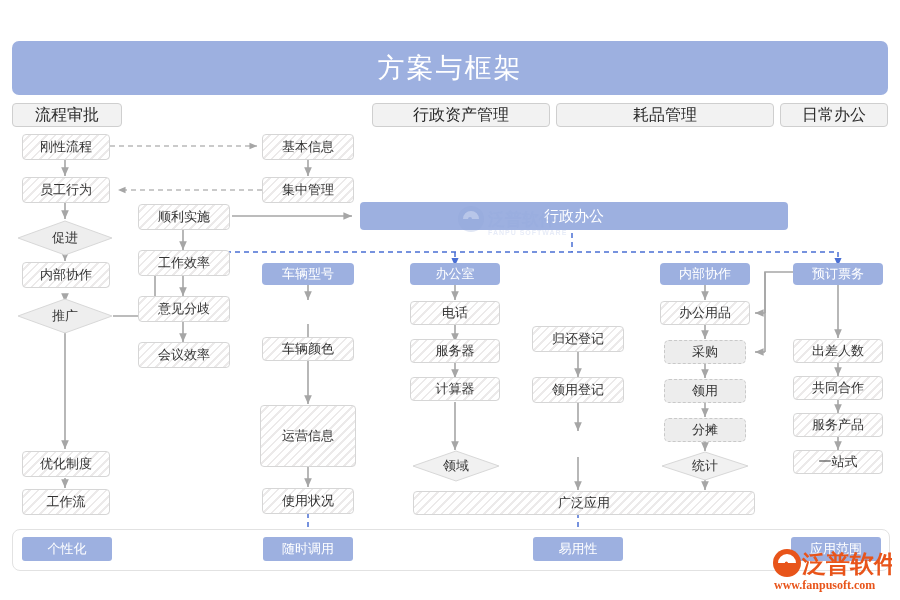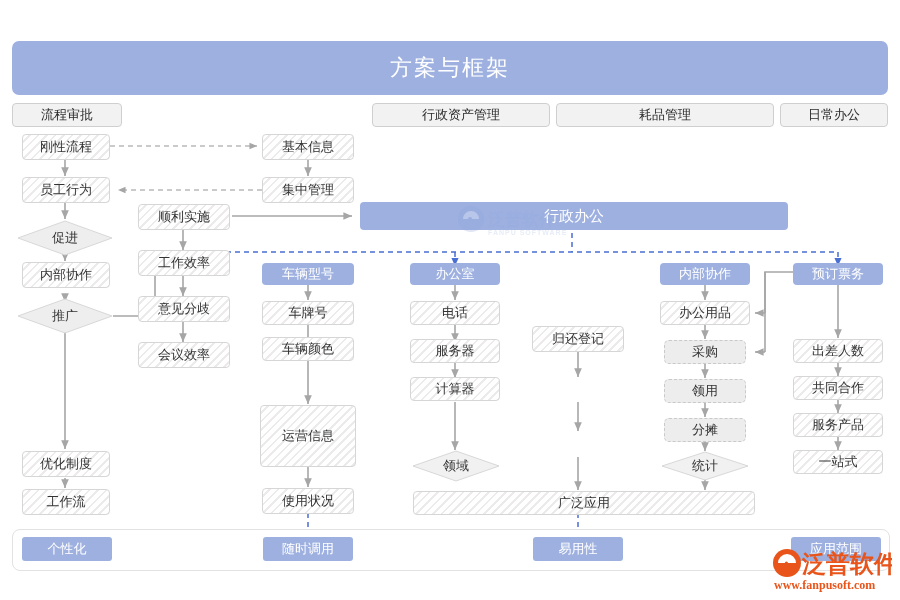--- a/index.html
+++ b/index.html
@@ -8,29 +8,29 @@
   #stage{position:relative;width:900px;height:600px;}
 
   
   #wires{position:absolute;left:0;top:0;width:900px;height:600px;pointer-events:none;}
   .node{position:absolute;box-sizing:border-box;display:flex;align-items:center;
         justify-content:center;text-align:center;line-height:1.05;color:#333333;
         font-size:13px;white-space:nowrap;z-index:3;}
 
   
   .title-bar{position:absolute;left:12px;top:41px;width:876px;height:54px;
-             background:#9db0e0;border-radius:7px;color:#ffffff;font-size:22px;
+             background:#9db0e0;border-radius:7px;color:#ffffff;font-size:27px;
              display:flex;align-items:center;justify-content:center;z-index:3;
              letter-spacing:2px;}
 
   
   .tab{position:absolute;top:103px;height:24px;box-sizing:border-box;
        background:#f2f2f2;border:1px solid #cfcfcf;border-radius:4px;
        display:flex;align-items:center;justify-content:center;
-       font-size:13px;color:#2b2b2b;z-index:3;}
+       font-size:16px;color:#2b2b2b;z-index:3;}
 
   
   .hatch{
     border:1px solid #d6d6d6;border-radius:4px;
     background-color:#ffffff;
     background-image:repeating-linear-gradient(135deg,
         #ffffff 0px,#ffffff 4px,#eceaea 4px,#eceaea 6px);
   }
   
   .graydash{
@@ -175,38 +175,38 @@
   <div class="node hatch" style="left:138px;top:250px;width:92px;height:26px">工作效率</div>
   <div class="node hatch" style="left:138px;top:296px;width:92px;height:26px">意见分歧</div>
   <div class="node hatch" style="left:138px;top:342px;width:92px;height:26px">会议效率</div>
 
   <div class="node hatch" style="left:262px;top:134px;width:92px;height:26px">基本信息</div>
   <div class="node hatch" style="left:262px;top:177px;width:92px;height:26px">集中管理</div>
 
   <div class="node blue" style="left:360px;top:202px;width:428px;height:28px;font-size:15px">行政办公</div>
 
   <div class="node blue" style="left:262px;top:263px;width:92px;height:22px">车辆型号</div>
-  <div class="node hatch" style="left:262px;top:301px;width:92px;height:24px">车牌号</div>
   <div class="node hatch" style="left:262px;top:337px;width:92px;height:24px">车辆颜色</div>
   <div class="node hatch" style="left:260px;top:405px;width:96px;height:62px">运营信息</div>
   <div class="node hatch" style="left:262px;top:488px;width:92px;height:26px">使用状况</div>
 
   <div class="node blue" style="left:410px;top:263px;width:90px;height:22px">办公室</div>
   <div class="node hatch" style="left:410px;top:301px;width:90px;height:24px">电话</div>
   <div class="node hatch" style="left:410px;top:339px;width:90px;height:24px">服务器</div>
   <div class="node hatch" style="left:410px;top:377px;width:90px;height:24px">计算器</div>
 
   <div class="diamond" style="left:412px;top:450px;width:88px;height:32px">
     <svg class="dshape" viewBox="0 0 88 32" xmlns="http://www.w3.org/2000/svg">
       <polygon points="44,1 87,16 44,31 1,16" fill="#f1f1f1" stroke="#d8d8d8" stroke-width="1"></polygon>
     </svg>
     <div class="dlabel">领域</div>
   </div>
 
   <div class="node hatch" style="left:532px;top:326px;width:92px;height:26px">归还登记</div>
+  <div class="node hatch" style="left:532px;top:377px;width:92px;height:26px">领用登记</div>
   <div class="node hatch" style="left:413px;top:491px;width:342px;height:24px">广泛应用</div>
 
   <div class="node blue" style="left:660px;top:263px;width:90px;height:22px">内部协作</div>
   <div class="node hatch" style="left:660px;top:301px;width:90px;height:24px">办公用品</div>
   <div class="node graydash" style="left:664px;top:340px;width:82px;height:24px">采购</div>
   <div class="node graydash" style="left:664px;top:379px;width:82px;height:24px">领用</div>
   <div class="node graydash" style="left:664px;top:418px;width:82px;height:24px">分摊</div>
 
   <div class="diamond" style="left:661px;top:451px;width:88px;height:30px">
     <svg class="dshape" viewBox="0 0 88 30" xmlns="http://www.w3.org/2000/svg">

